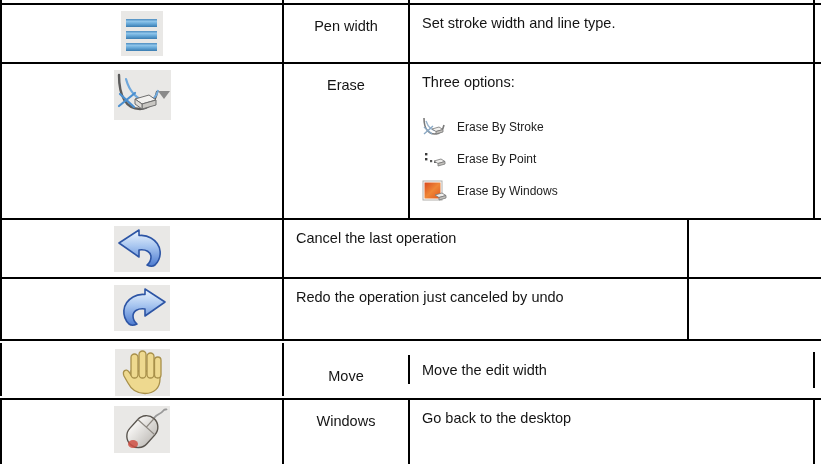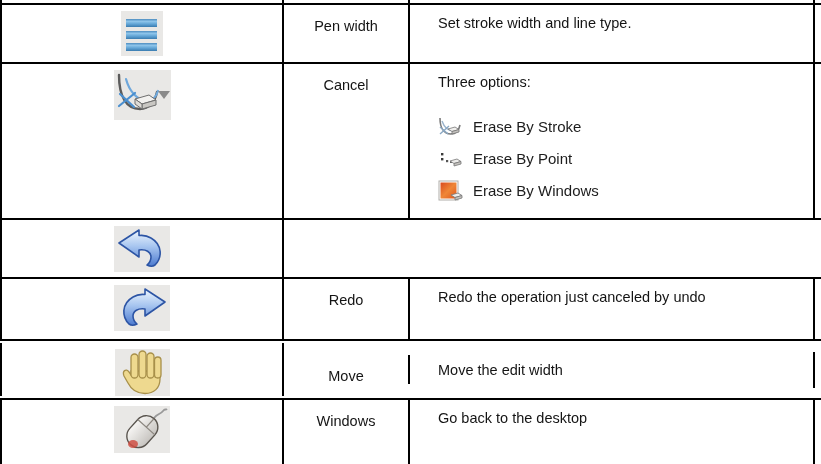--- a/index.html
+++ b/index.html
@@ -21,37 +21,37 @@
     box-sizing:border-box; width:284px;
     border-left:2px solid #000; border-right:2px solid #000;
     display:flex; justify-content:center; align-items:flex-start; padding-top:6px;
   }
   .c2 {
     box-sizing:border-box; width:126px; border-right:2px solid #000;
     text-align:center; padding-top:13px; font-size:14.5px;
   }
   .c3 {
     box-sizing:border-box; width:405px; border-right:2px solid #000;
-    padding:9px 28px; font-size:14.5px; line-height:18px;
+    padding:9px 12px; font-size:14.5px; line-height:18px;
   }
   .c4 { flex:1; }
 
   .iconbox {
     background:#e9e8e6; display:flex; align-items:center; justify-content:center;
   }
   .box-pen    { width:42px; height:45px; }
   .box-eraser { width:57px; height:50px; }
   .box-arrow  { width:56px; height:46px; }
   .box-hand   { width:55px; height:47px; }
   .box-mouse  { width:56px; height:47px; }
 
   .desc-text { margin:0; }
   .options { margin-top:22px; }
   .option { display:flex; align-items:center; gap:9px; height:27px; margin-bottom:5px; }
-  .option-label { font-size:15px; color:#1c1c1c; }
+  .option-label { font-size:12px; color:#1c1c1c; }
 </style>
 </head>
 <body>
 
 <div class="stage">
 
   <div class="row stub">
     <div class="c1"></div>
     <div class="c2"></div>
     <div class="c3"></div>
@@ -90,21 +90,21 @@
           <path d="M5,5 C5,26 12,39 26,39 C35,39 41,32 43,22" stroke="#5c5c5c" stroke-width="2.4" fill="none" stroke-linecap="round"></path>
           <path d="M12,9 C15,20 22,30 33,31 C38,31 42,27 44,21" stroke="#6fa8dc" stroke-width="2.2" fill="none" stroke-linecap="round"></path>
           <path d="M6,24 L20,37 M5,36 L21,23" stroke="#4a8fd0" stroke-width="2.2" fill="none" stroke-linecap="round"></path>
           <polygon points="21,29 35,25 42,30 28,34" fill="#f2f1ef" stroke="#6e6e6e" stroke-width="1"></polygon>
           <polygon points="28,34 42,30 42,35 28,39" fill="#c9c7c3" stroke="#6e6e6e" stroke-width="1"></polygon>
           <polygon points="21,29 28,34 28,39 21,34" fill="#dddbd7" stroke="#6e6e6e" stroke-width="1"></polygon>
           <polygon points="44,21 56,21 50,29" fill="#8a8a8a"></polygon>
         </svg>
       </div>
     </div>
-    <div class="c2">Cancel</div>
+    <div class="c2">Erase</div>
     <div class="c3">
       <p class="desc-text">Three options:</p>
       <div class="options">
         <div class="option">
           <svg width="26" height="24" viewBox="0 0 26 24">
             <path d="M2,3 C2,13 6,19 13,19 C18,19 21,15 22,10" stroke="#7a7a7a" stroke-width="1.6" fill="none"></path>
             <path d="M4,6 C6,12 10,16 16,16" stroke="#9ab4cc" stroke-width="1.4" fill="none"></path>
             <path d="M2,12 L10,19 M2,19 L11,11" stroke="#8aa8c4" stroke-width="1.4"></path>
             <polygon points="10,14 17,12 21,14.5 14,16.5" fill="#f0efed" stroke="#777" stroke-width="0.8"></polygon>
             <polygon points="14,16.5 21,14.5 21,17 14,19" fill="#c4c2be" stroke="#777" stroke-width="0.8"></polygon>
@@ -151,39 +151,41 @@
             <linearGradient id="ag1" x1="0" y1="0" x2="0" y2="1">
               <stop offset="0" stop-color="#f0f7fe"></stop>
               <stop offset="0.45" stop-color="#a8c6f0"></stop>
               <stop offset="1" stop-color="#4d7bd0"></stop>
             </linearGradient>
           </defs>
           <path transform="translate(56,0) scale(-1,1)" d="M15,39 C8,32 7,19 19,12 C23,9.5 27,9 31,9.5 L31,4 L51,17 L31,31 L31,24 C24,23 19,26 19,31 C19,34.5 20.5,37 23,39 C20,40.5 17,40.5 15,39 Z" fill="url(#ag1)" stroke="#2d55a5" stroke-width="1.6" stroke-linejoin="round"></path>
         </svg>
       </div>
     </div>
+    <div class="c3">
+      <p class="desc-text">Cancel the last operation</p>
+    </div>
     <div class="c4"></div>
   </div>
 
   <div class="row r4">
     <div class="c1">
       <div class="iconbox box-arrow">
         <svg width="56" height="46" viewBox="0 0 56 46">
           <defs>
             <linearGradient id="ag2" x1="0" y1="0" x2="0" y2="1">
               <stop offset="0" stop-color="#f0f7fe"></stop>
               <stop offset="0.45" stop-color="#a8c6f0"></stop>
               <stop offset="1" stop-color="#4d7bd0"></stop>
             </linearGradient>
           </defs>
           <path d="M15,39 C8,32 7,19 19,12 C23,9.5 27,9 31,9.5 L31,4 L51,17 L31,31 L31,24 C24,23 19,26 19,31 C19,34.5 20.5,37 23,39 C20,40.5 17,40.5 15,39 Z" fill="url(#ag2)" stroke="#2d55a5" stroke-width="1.6" stroke-linejoin="round"></path>
         </svg>
       </div>
     </div>
-    <div class="c2">Redo</div>
     <div class="c3">
       <p class="desc-text">Redo the operation just canceled by undo</p>
     </div>
     <div class="c4"></div>
   </div>
 
   <div class="row r5">
     <div class="c1">
       <div class="iconbox box-hand">
         <svg width="55" height="47" viewBox="0 0 55 47">

